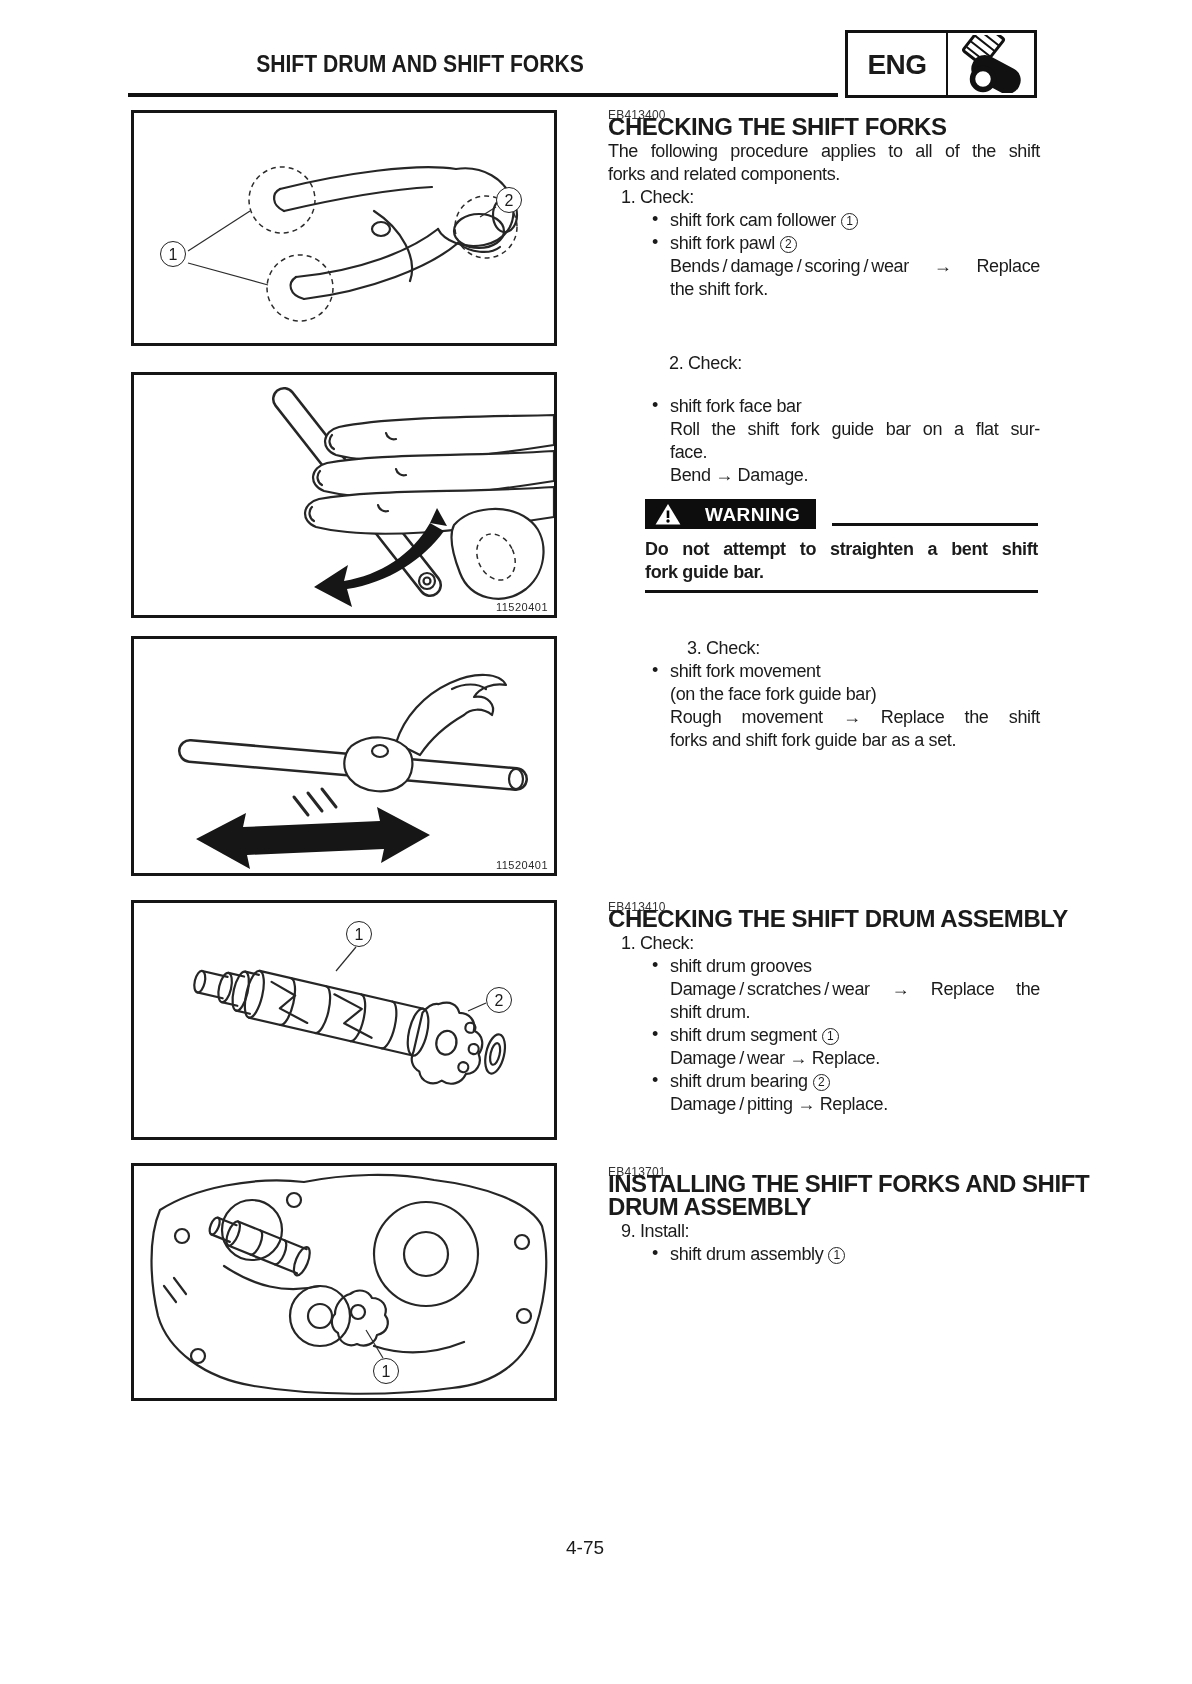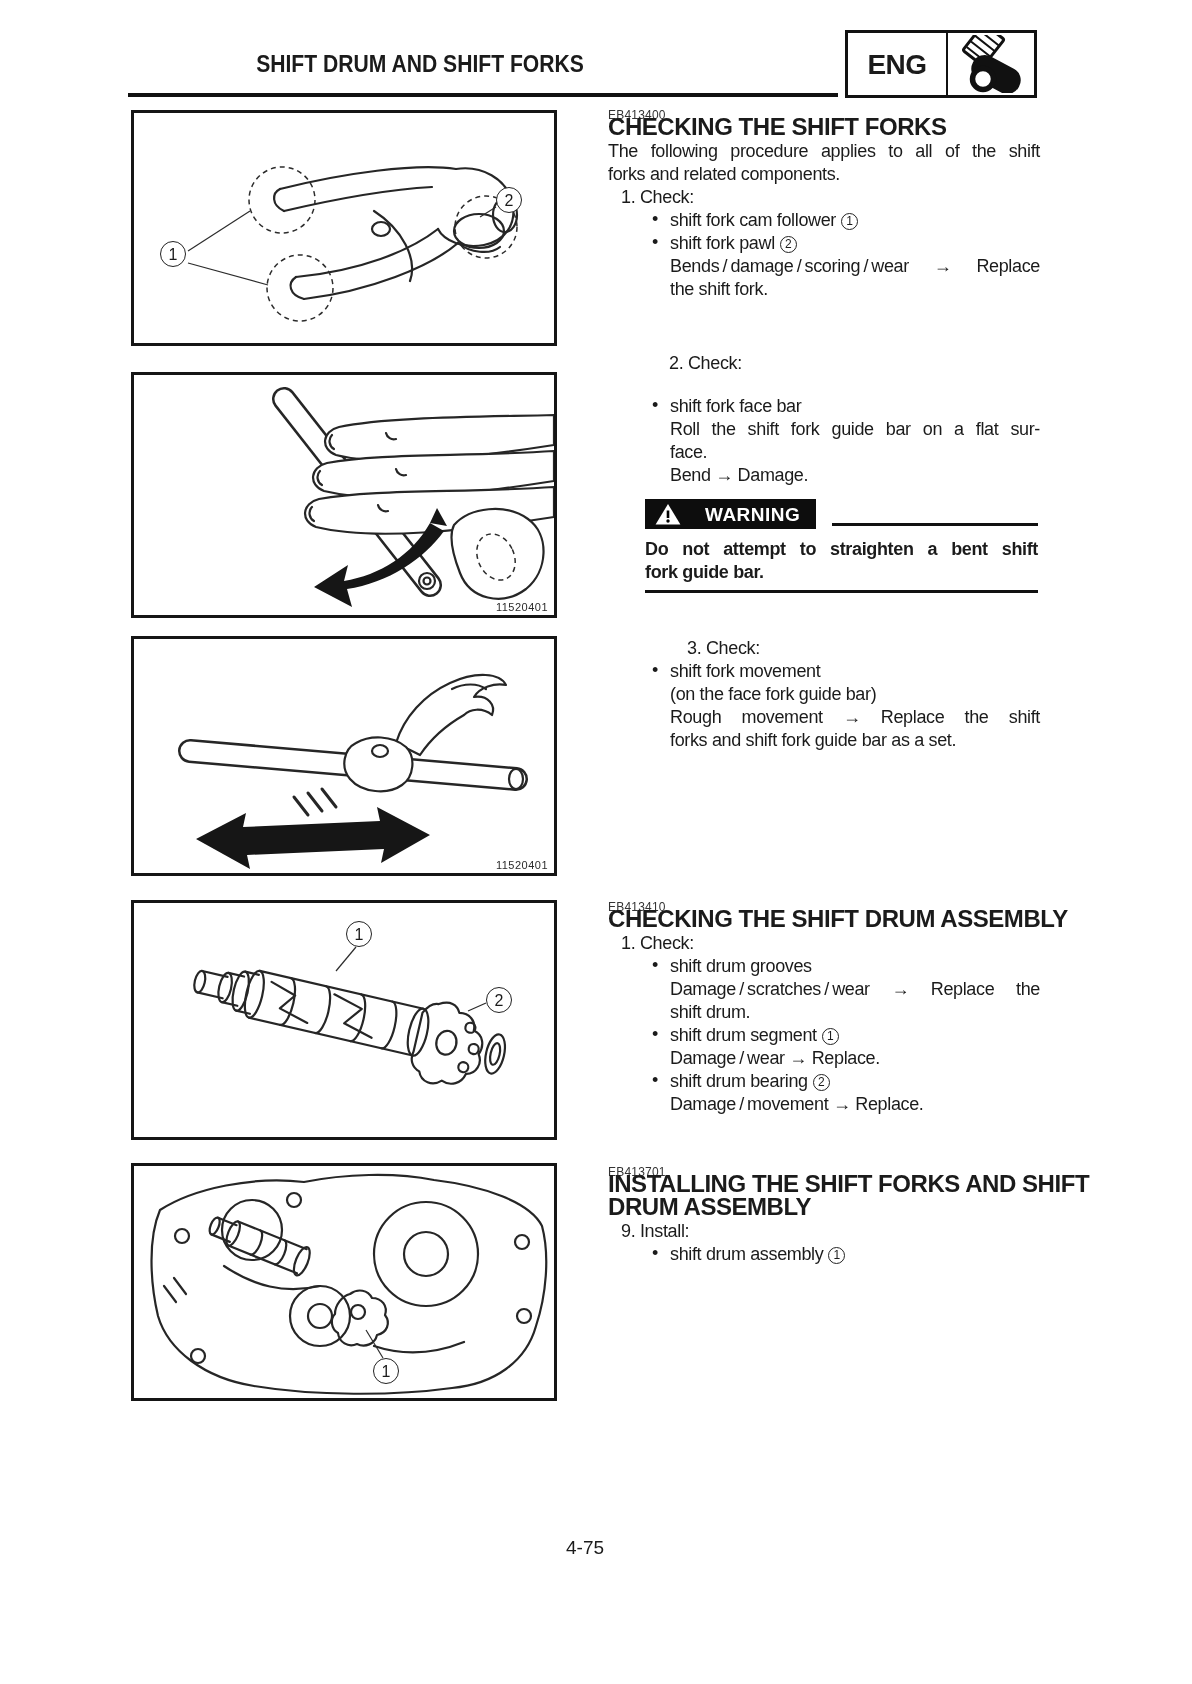--- a/index.html
+++ b/index.html
@@ -236,21 +236,21 @@
 
   <div class="ln cd" style="left:608px;top:896px;">EB413410</div>
   <div class="ln hd" style="left:608px;top:907px;">CHECKING THE SHIFT DRUM ASSEMBLY</div>
   <div class="ln" style="left:621px;top:932px;">1. Check:</div>
   <div class="ln bl" style="left:652px;top:955px;"><span class="dot">•</span><span>shift drum grooves</span></div>
   <div class="wr jl" style="left:670px;top:978px;width:370px;">Damage / scratches / wear → Replace the</div>
   <div class="ln" style="left:670px;top:1001px;">shift drum.</div>
   <div class="ln bl" style="left:652px;top:1024px;"><span class="dot">•</span><span>shift drum segment</span><span class="circ">1</span></div>
   <div class="ln" style="left:670px;top:1047px;">Damage / wear → Replace.</div>
   <div class="ln bl" style="left:652px;top:1070px;"><span class="dot">•</span><span>shift drum bearing</span><span class="circ">2</span></div>
-  <div class="ln" style="left:670px;top:1093px;">Damage / movement → Replace.</div>
+  <div class="ln" style="left:670px;top:1093px;">Damage / pitting → Replace.</div>
 
   <div class="ln cd" style="left:608px;top:1161px;">EB413701</div>
   <div class="ln hd" style="left:608px;top:1172px;">INSTALLING THE SHIFT FORKS AND SHIFT</div>
   <div class="ln hd" style="left:608px;top:1195px;">DRUM ASSEMBLY</div>
   <div class="ln" style="left:621px;top:1220px;">9. Install:</div>
   <div class="ln bl" style="left:652px;top:1243px;"><span class="dot">•</span><span>shift drum assembly</span><span class="circ">1</span></div>
 
   <div class="pgnum">4-75</div>
 
 </div>

